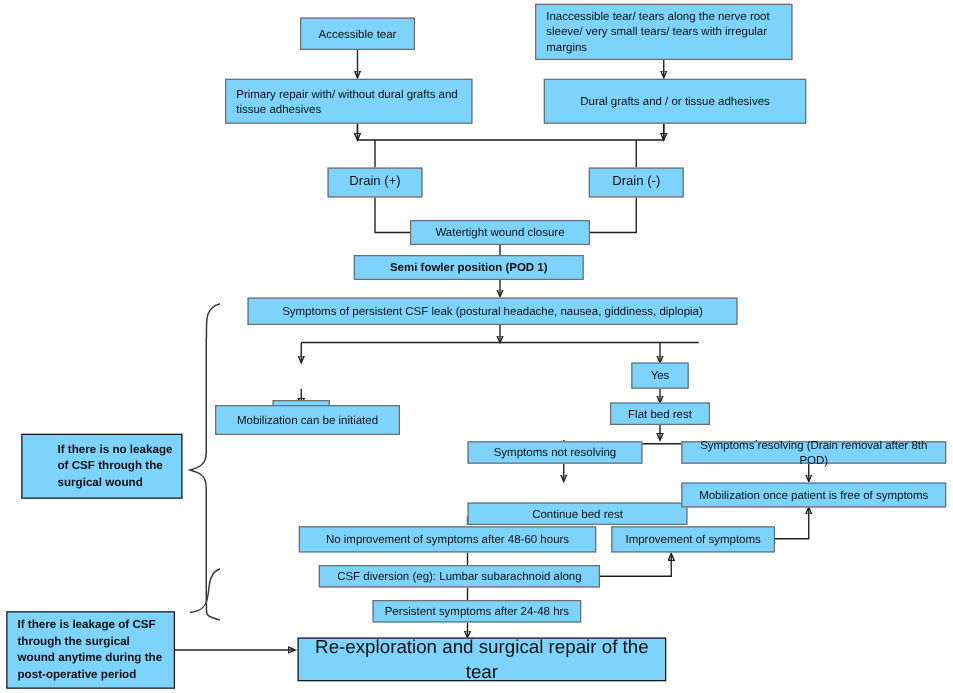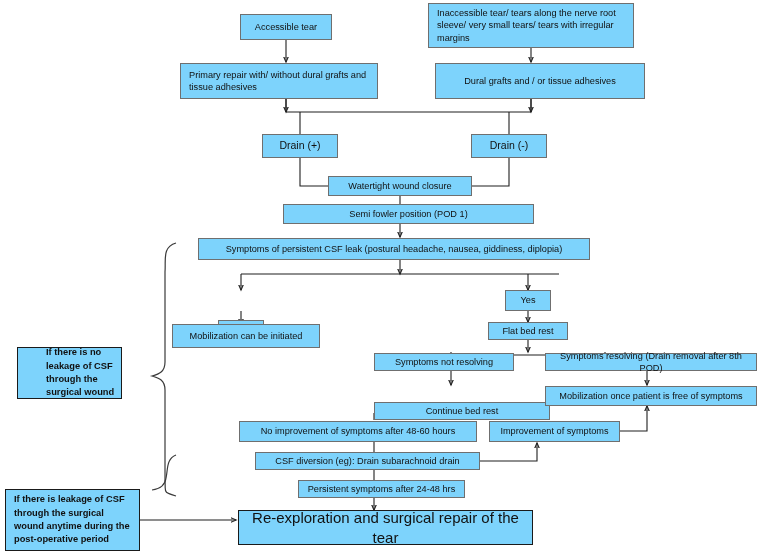--- a/index.html
+++ b/index.html
@@ -154,21 +154,21 @@
   <div class="node left-align" style="left:180px; top:63px; width:198px; height:36px;">Primary repair with/ without dural grafts and tissue adhesives</div>
 
   <div class="node med" style="left:262px; top:134px; width:76px; height:24px;">Drain (+)</div>
 
   <div class="node" style="left:435px; top:63px; width:210px; height:36px;">Dural grafts and / or tissue adhesives</div>
 
   <div class="node med" style="left:471px; top:134px; width:76px; height:24px;">Drain (-)</div>
 
   <div class="node" style="left:328px; top:176px; width:144px; height:20px;">Watertight wound closure</div>
 
-  <div class="node" style="left:283px; top:204px; width:251px; height:20px;">Semi fowler position (POD 1)</div>
+  <div class="node" style="left:283px; top:204px; width:184px; height:20px;font-weight:bold;">Semi fowler position (POD 1)</div>
 
   <div class="node" style="left:198px; top:238px; width:392px; height:22px;">Symptoms of persistent CSF leak (postural headache, nausea, giddiness, diplopia)</div>
 
   <div class="node" style="left:218px; top:290px; width:46px; height:21px;margin-top:30px;">No</div>
 
   <div class="node" style="left:505px; top:290px; width:46px; height:21px;">Yes</div>
 
   <div class="node" style="left:172px; top:324px; width:148px; height:24px;">Mobilization can be initiated</div>
 
   <div class="node" style="left:488px; top:322px; width:80px; height:18px;">Flat bed rest</div>
@@ -178,23 +178,23 @@
   <div class="node" style="left:545px; top:353px; width:212px; height:18px;">Symptoms resolving (Drain removal after 8th POD)</div>
 
   <div class="node" style="left:374px; top:402px; width:176px; height:18px;">Continue bed rest</div>
 
   <div class="node" style="left:545px; top:386px; width:212px; height:20px;">Mobilization once patient is free of symptoms</div>
 
   <div class="node" style="left:239px; top:421px; width:238px; height:21px;">No improvement of symptoms after 48-60 hours</div>
 
   <div class="node" style="left:489px; top:421px; width:131px; height:21px;">Improvement of symptoms</div>
 
-  <div class="node" style="left:255px; top:452px; width:225px; height:18px;">CSF diversion (eg): Drain subarachnoid drain</div>
+  <div class="node" style="left:255px; top:452px; width:225px; height:18px;">CSF diversion (eg): Lumbar subarachnoid along</div>
 
   <div class="node" style="left:298px; top:480px; width:167px; height:18px;">Persistent symptoms after 24-48 hrs</div>
 
   <div class="node big dark" style="left:238px; top:510px; width:295px; height:35px;">Re-exploration and surgical repair of the tear</div>
 
-  <div class="node left-align bold dark" style="left:17px; top:347px; width:105px; height:52px;padding-left:28px;">If there is no leakage of CSF through the surgical wound</div>
+  <div class="node left-align bold dark" style="left:17px; top:347px; width:129px; height:52px;padding-left:28px;">If there is no leakage of CSF through the surgical wound</div>
 
   <div class="node left-align bold dark" style="left:5px; top:489px; width:135px; height:62px;">If there is leakage of CSF through the surgical wound anytime during the post-operative period</div>
 
 </div>
 
 </body></html>

